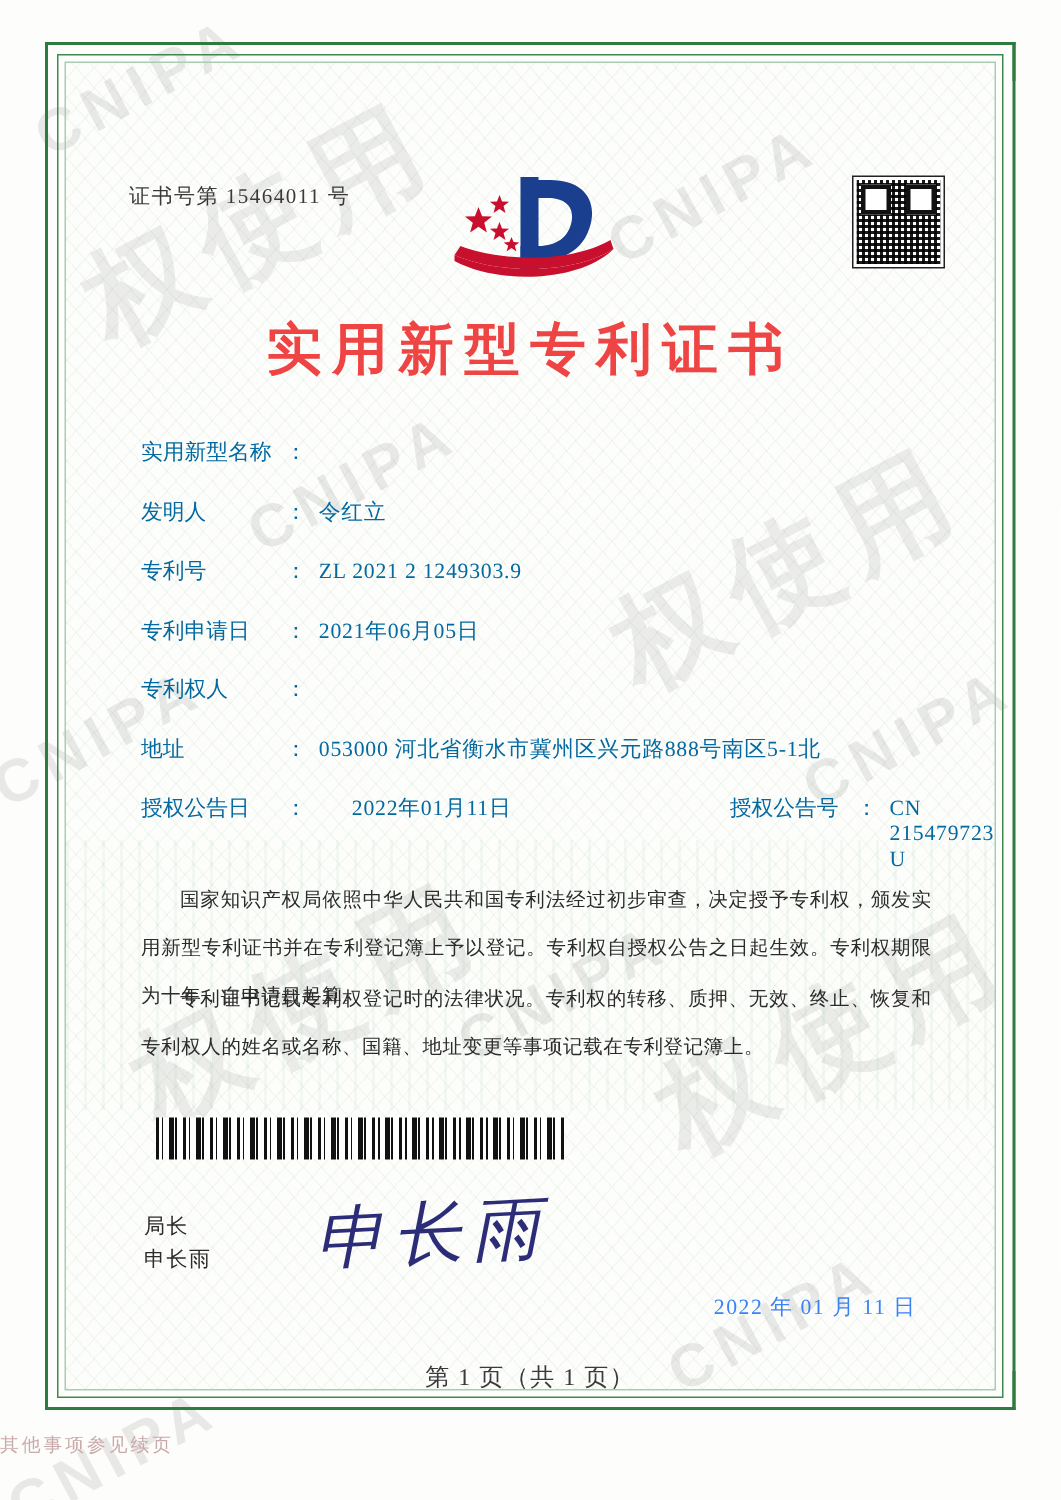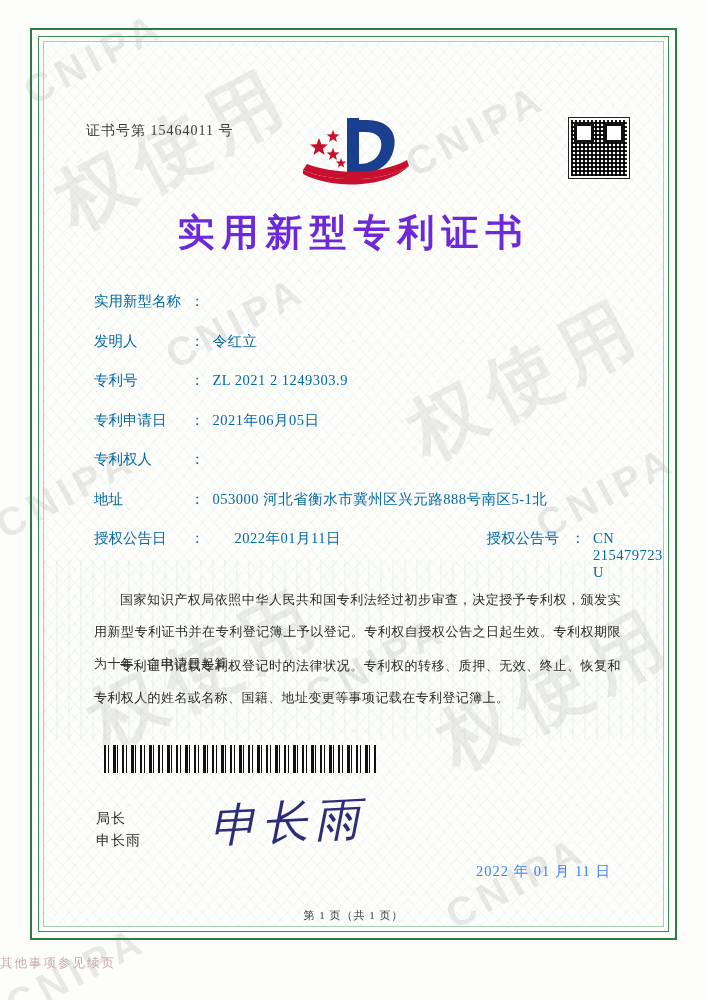--- a/index.html
+++ b/index.html
@@ -138,21 +138,21 @@
   }
 
   .title {
     position: absolute;
     left: 0; right: 0;
     top: 208px;
     text-align: center;
     font-size: 37px;
     font-weight: bold;
     letter-spacing: 7px;
-    color: #6d28d9;
+    color: #ef4444;
     font-family: "DejaVu Serif", serif;
   }
 
   
   .fields {
     position: absolute;
     left: 94px;
     right: 80px;
     top: 292px;
   }
@@ -237,21 +237,21 @@
     top: 862px;
     font-size: 14.5px;
     letter-spacing: 1px;
     color: #3b82f6;
   }
   .page-no {
     position: absolute;
     left: 0; right: 0;
     top: 908px;
     text-align: center;
-    font-size: 11px;
+    font-size: 16px;
     color: #3a3a3a;
     letter-spacing: 1px;
   }
   .footnote {
     position: absolute;
     left: 0; right: 0;
     top: 955px;
     font-size: 12.5px;
     color: #c9a9a9;
     letter-spacing: 2px;

